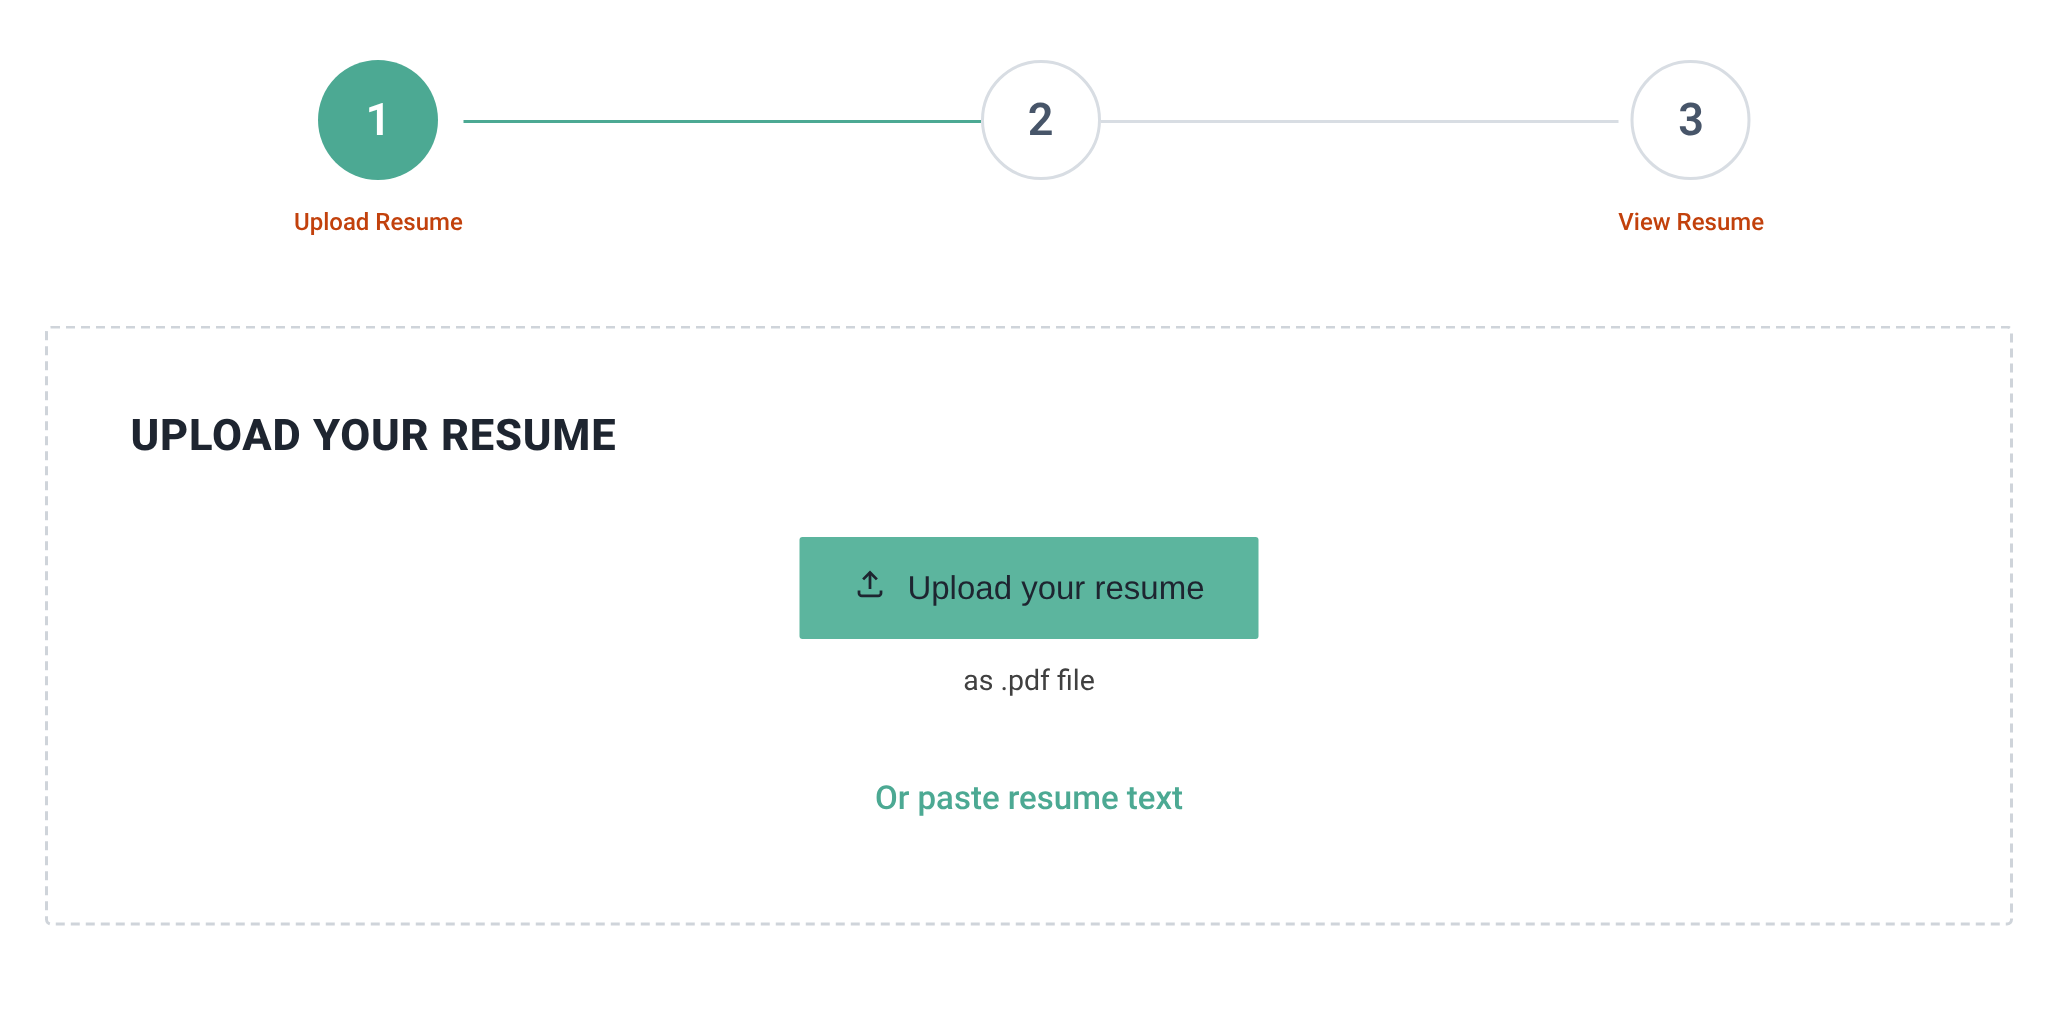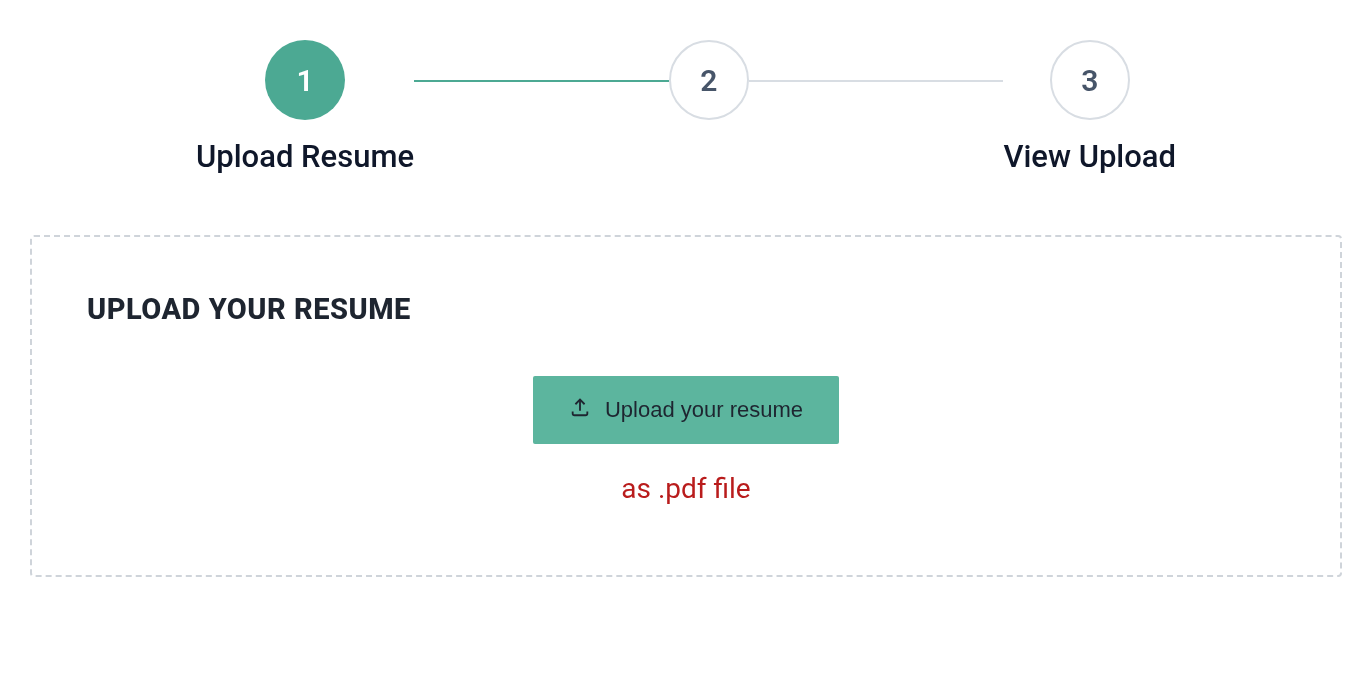--- a/index.html
+++ b/index.html
@@ -43,22 +43,22 @@
       background: #4ca993;
       color: #ffffff;
       border: none;
     }
     .step-circle.inactive {
       background: #ffffff;
       color: #475569;
       border: 2px solid #d8dde3;
     }
     .step-label {
-      font-size: 31px;
-      color: #0f172a;
+      font-size: 16px;
+      color: #c2410c;
       font-weight: 500;
       white-space: nowrap;
       text-align: center;
     }
     .connector {
       flex: 1;
       height: 2px;
       margin-top: 40px;
     }
     .connector.done {
@@ -99,23 +99,23 @@
       border-radius: 2px;
     }
     .upload-btn svg {
       width: 22px;
       height: 22px;
       stroke: #1e2530;
       stroke-width: 2;
       fill: none;
     }
     .file-hint {
-      margin-top: 28px;
-      font-size: 28px;
-      color: #b91c1c;
+      margin-top: 16px;
+      font-size: 19px;
+      color: #404040;
     }
     .paste-link {
       margin-top: 55px;
       font-size: 22px;
       color: #4ca993;
       text-decoration: none;
       cursor: pointer;
       font-weight: 500;
     }
   </style>
@@ -127,32 +127,33 @@
     <div class="step-circle active">1</div>
     <div class="step-label">Upload Resume</div>
   </div>
   <div class="connector done"></div>
   <div class="step">
     <div class="step-circle inactive">2</div>
   </div>
   <div class="connector pending"></div>
   <div class="step">
     <div class="step-circle inactive">3</div>
-    <div class="step-label">View Upload</div>
+    <div class="step-label">View Resume</div>
   </div>
 </div>
 
 <div class="upload-panel">
   <h2 class="panel-title">UPLOAD YOUR RESUME</h2>
   <div class="upload-inner">
     <button class="upload-btn">
       <span>
         <svg viewBox="0 0 24 24">
           <path d="M4 17v2a2 2 0 0 0 2 2h12a2 2 0 0 0 2-2v-2"></path>
           <polyline points="7 9 12 4 17 9"></polyline>
           <line x1="12" y1="4" x2="12" y2="16"></line>
         </svg>
       </span>
       <span>Upload your resume</span>
     </button>
     <div class="file-hint">as .pdf file</div>
+    <a class="paste-link">Or paste resume text</a>
   </div>
 </div>
 
 </body></html>

